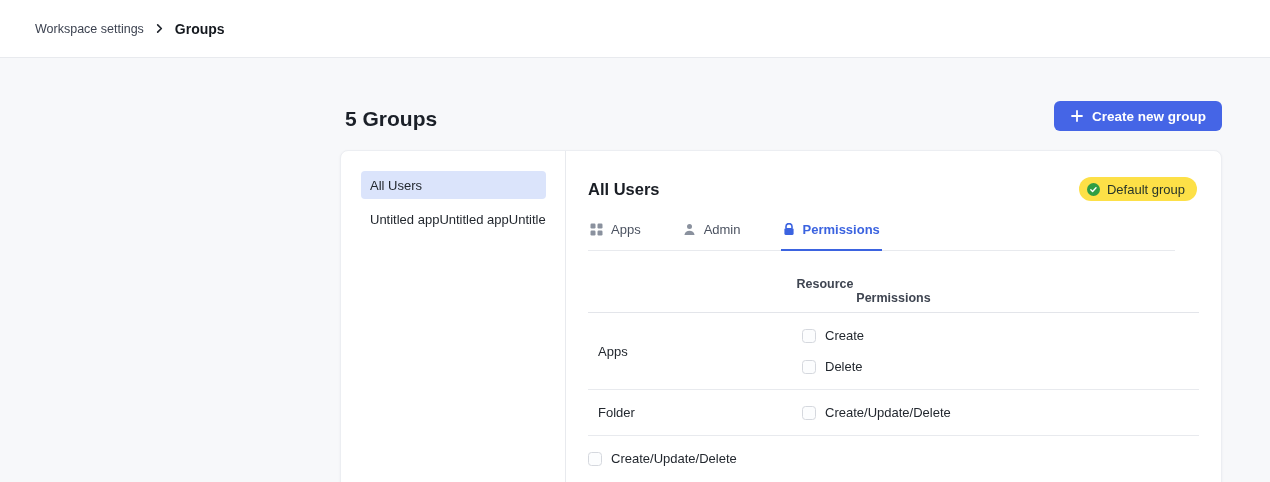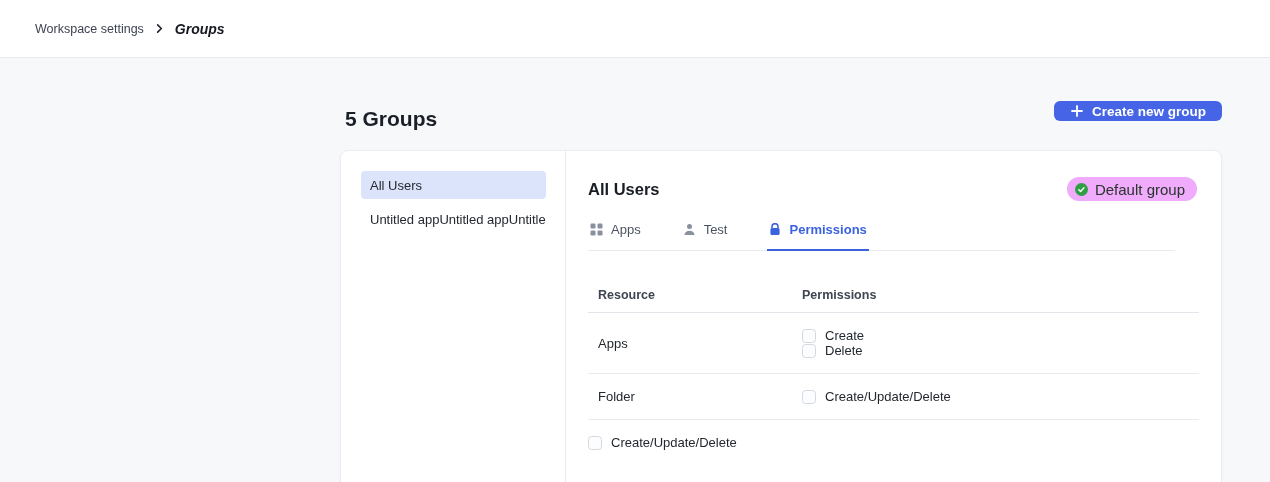--- a/index.html
+++ b/index.html
@@ -5,65 +5,65 @@
   * { margin:0; padding:0; box-sizing:border-box; }
   html,body { width:1270px; height:482px; overflow:hidden;
     font-family:"Liberation Sans", sans-serif; background:#f7f8fa; color:#1f2430; }
 
   
   .topbar { position:absolute; left:0; top:0; width:1270px; height:58px;
     background:#ffffff; border-bottom:1px solid #e8eaee;
     display:flex; align-items:center; padding-left:35px; gap:10px; }
   .crumb-parent { font-size:12.5px; color:#3c4250; cursor:pointer; }
   .crumb-sep { display:flex; align-items:center; }
-  .crumb-current { font-size:14px; font-weight:700; color:#15191f;font-style:italic; }
+  .crumb-current { font-size:14px; font-weight:700; color:#15191f; }
 
   
   .groups-count { position:absolute; left:345px; top:107px; font-size:21px; font-weight:600; color:#1b2028; }
-  .create-btn { position:absolute; left:1054px; top:101px; width:168px; height:20px;
+  .create-btn { position:absolute; left:1054px; top:101px; width:168px; height:30px;
     background:#4565e6; border:none; border-radius:6px; color:#ffffff;
     font-size:13.5px; font-weight:600; display:flex; align-items:center; justify-content:center;
     gap:8px; cursor:pointer; font-family:inherit; }
 
   
   .card { position:absolute; left:340px; top:150px; width:882px; height:340px;
     background:#ffffff; border:1px solid #eceef2; border-radius:8px 8px 0 0;
     box-shadow:0 1px 3px rgba(20,30,60,0.05); display:flex; }
 
   
   .group-list { width:225px; border-right:1px solid #e8eaee; padding:20px 19px 0 20px; flex:none; }
   .group-item { height:28px; margin-bottom:6px; display:flex; align-items:center;
     padding:0 9px; border-radius:4px; font-size:13px; color:#23282f; cursor:pointer;
     white-space:nowrap; overflow:hidden; }
   .group-item.selected { background:#dbe4fb; }
 
   
   .detail { flex:1; padding:24px 24px 0 22px; min-width:0; }
   .detail-head { display:flex; align-items:center; justify-content:space-between; height:28px; }
   .detail-title { font-size:16.5px; font-weight:700; color:#191d24; }
-  .badge { display:flex; align-items:center; gap:7px; background:#f0abfc;
-    border-radius:12px; height:24px; padding:0 12px 0 8px; font-size:15px; color:#27352a; }
+  .badge { display:flex; align-items:center; gap:7px; background:#fde047;
+    border-radius:12px; height:24px; padding:0 12px 0 8px; font-size:13px; color:#27352a; }
   .badge-dot { width:13px; height:13px; flex:none; display:flex; }
 
   
   .tabs { display:flex; gap:38px; margin-top:13px; border-bottom:1px solid #e8eaee; width:587px; }
   .tab { display:flex; align-items:center; gap:8px; padding:6px 2px 12px 2px;
     font-size:13px; color:#4b5260; cursor:pointer; border-bottom:2px solid transparent; margin-bottom:-1px; }
   .tab.active { color:#3b63e0; font-weight:600; border-bottom-color:#3b63e0; }
   .tab .ticon { display:flex; align-items:center; }
 
   
   .ptable { width:611px; margin-top:26px; }
   .phead { display:flex; align-items:center; height:36px; border-bottom:1px solid #e3e5ea;
-    font-size:12.5px; font-weight:600; color:#3f4551; }
+    font-size:12.5px; font-weight:600; color:#3f4551;flex-direction:column; }
   .col-res { width:214px; padding-left:10px; flex:none; }
   .prow { display:flex; align-items:center; border-bottom:1px solid #e8eaee; padding:15px 0; }
   .prow:last-child { border-bottom:none; }
   .res-label { font-size:13px; color:#23282f; }
-  .perm-col { display:flex; flex-direction:column; }
+  .perm-col { display:flex; flex-direction:column; gap:16px; }
   .perm-line { display:flex; align-items:center; gap:9px; }
   .checkbox { width:14px; height:14px; border:1.5px solid #d5d8de; border-radius:3.5px;
     background:#fcfdfe; cursor:pointer; flex:none; }
   .perm-label { font-size:13px; color:#23282f; }
 </style>
 </head>
 <body>
 
 <div class="topbar">
   <span class="crumb-parent">Workspace settings</span>
@@ -119,21 +119,21 @@
         </span>
         <span>Apps</span>
       </div>
       <div class="tab">
         <span class="ticon">
           <svg width="13" height="13" viewBox="0 0 13 13">
               <circle cx="6.5" cy="3.4" r="2.5" fill="#8a919e"></circle>
               <path d="M1.4 12c0.5-2.8 2.6-4.2 5.1-4.2s4.6 1.4 5.1 4.2z" fill="#8a919e"></path>
             </svg>
         </span>
-        <span>Test</span>
+        <span>Admin</span>
       </div>
       <div class="tab active">
         <span class="ticon">
           <svg width="12" height="13" viewBox="0 0 12 13">
               <path d="M3 5V3.6A3 3 0 0 1 9 3.6V5" stroke="#3b63e0" stroke-width="1.6" fill="none"></path>
               <rect x="1.4" y="5" width="9.2" height="7" rx="1.6" fill="#3b63e0"></rect>
             </svg>
         </span>
         <span>Permissions</span>
       </div>

